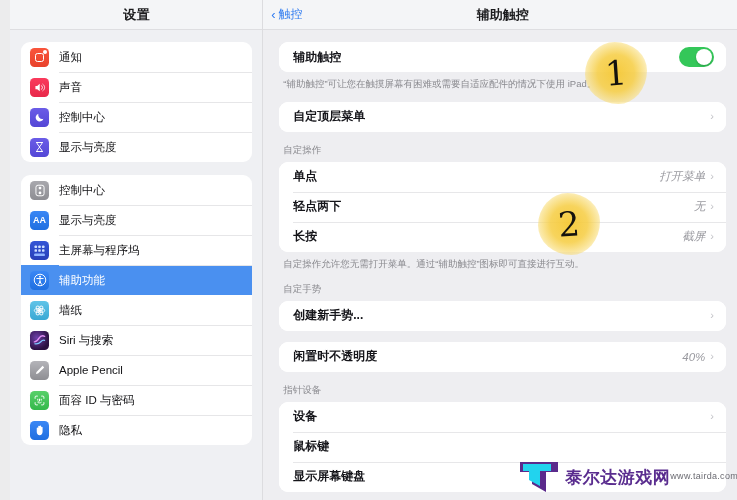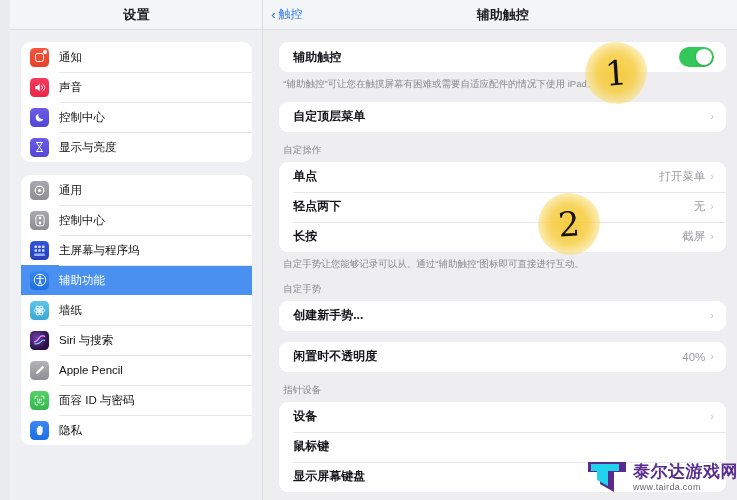--- a/index.html
+++ b/index.html
@@ -128,21 +128,21 @@
     position: relative;
     background: #fff;
   }
   .row + .row::before {
     content: "";
     position: absolute; left: 14px; right: 0; top: 0;
     height: 1px; background: #e7e7e9;
   }
   .row-label { font-size: 12px; color: #15151a; font-weight: bold; }
   .row-right { margin-left: auto; display: flex; align-items: center; gap: 5px; }
-  .row-value { font-size: 11.5px; color: #9a9aa0; }
+  .row-value { font-size: 11.5px; color: #9a9aa0; font-style: italic; }
   .chev { font-size: 11px; color: #c2c2c7; line-height: 1; }
 
   .footnote {
     font-size: 9.5px; color: #8a8a8f;
     padding: 6px 4px 0 4px; line-height: 1.35;
   }
 
   
   .toggle {
     width: 35px; height: 20px; border-radius: 10px;
@@ -183,21 +183,21 @@
   #marker1 { left: 322px; top: 42px; }
   #marker2 { left: 275px; top: 193px; }
 
   
   #watermark {
     position: absolute; right: 4px; bottom: 6px;
     display: flex; align-items: center; gap: 5px;
     z-index: 40;
   }
   #wm-logo { width: 42px; height: 34px; flex: none; }
-  #wm-text { display: flex; flex-direction: column; line-height: 1; }
+  #wm-text { display: flex; flex-direction: row; line-height: 1; }
   #wm-title {
     font-size: 17px; font-weight: bold; color: #5a2d8f;
     letter-spacing: .5px;
   }
   #wm-url { font-size: 9px; color: #6b6b72; margin-top: 3px; letter-spacing: .3px; }
 </style>
 </head>
 <body>
 
 <div id="app">
@@ -245,41 +245,38 @@
             <svg width="11" height="12" viewBox="0 0 14 16" aria-hidden="true">
               <path d="M3 2h8M3 14h8M3.5 2c0 3 3.5 4.4 3.5 6s-3.5 3-3.5 6M10.5 2c0 3-3.5 4.4-3.5 6s3.5 3 3.5 6" stroke="#fff" stroke-width="1.3" fill="none" stroke-linecap="round"></path>
             </svg>
           </span>
           <span class="side-label">显示与亮度</span>
         </div>
       </div>
 
       <div class="side-group">
 
-        <div class="side-row">
-          <span class="sicon ic-general">
-            <svg width="13" height="13" viewBox="0 0 16 16" aria-hidden="true">
-              <circle cx="8" cy="8" r="5.3" fill="none" stroke="#fff" stroke-width="1.5"></circle>
-              <circle cx="8" cy="8" r="1.9" fill="#fff"></circle>
-            </svg>
-          </span>
-          <span class="side-label">通用</span>
-        </div>
 
         <div class="side-row">
           <span class="sicon ic-control">
             <svg width="12" height="13" viewBox="0 0 14 16" aria-hidden="true">
               <rect x="2" y="1.5" width="10" height="13" rx="2.6" fill="none" stroke="#fff" stroke-width="1.2"></rect>
               <circle cx="7" cy="5" r="1.7" fill="#fff"></circle>
               <circle cx="7" cy="11" r="1.7" fill="#fff"></circle>
             </svg>
           </span>
           <span class="side-label">控制中心</span>
         </div>
 
+        <div class="side-row">
+          <span class="sicon ic-display">
+            <span class="glyph-sm">AA</span>
+          </span>
+          <span class="side-label">显示与亮度</span>
+        </div>
 
         <div class="side-row">
           <span class="sicon ic-home">
             <svg width="15" height="15" viewBox="0 0 18 18" aria-hidden="true">
               <g fill="#cfe0ff">
                 <rect x="3" y="3" width="3" height="3" rx="1"></rect>
                 <rect x="7.5" y="3" width="3" height="3" rx="1"></rect>
                 <rect x="12" y="3" width="3" height="3" rx="1"></rect>
                 <rect x="3" y="7.5" width="3" height="3" rx="1"></rect>
                 <rect x="7.5" y="7.5" width="3" height="3" rx="1"></rect>
@@ -417,21 +414,21 @@
           </div>
         </div>
         <div class="row">
           <span class="row-label">长按</span>
           <div class="row-right">
             <span class="row-value">截屏</span>
             <span class="chev">›</span>
           </div>
         </div>
       </div>
-      <div class="footnote">自定手势让您能够记录可以从。通过“辅助触控”图标即可直接进行互动。</div>
+      <div class="footnote">自定操作允许您无需打开菜单。通过“辅助触控”图标即可直接进行互动。</div>
 
       <div class="group-head">自定手势</div>
       <div class="card">
         <div class="row">
           <span class="row-label">创建新手势...</span>
           <div class="row-right">
             <span class="chev">›</span>
           </div>
         </div>
       </div>

